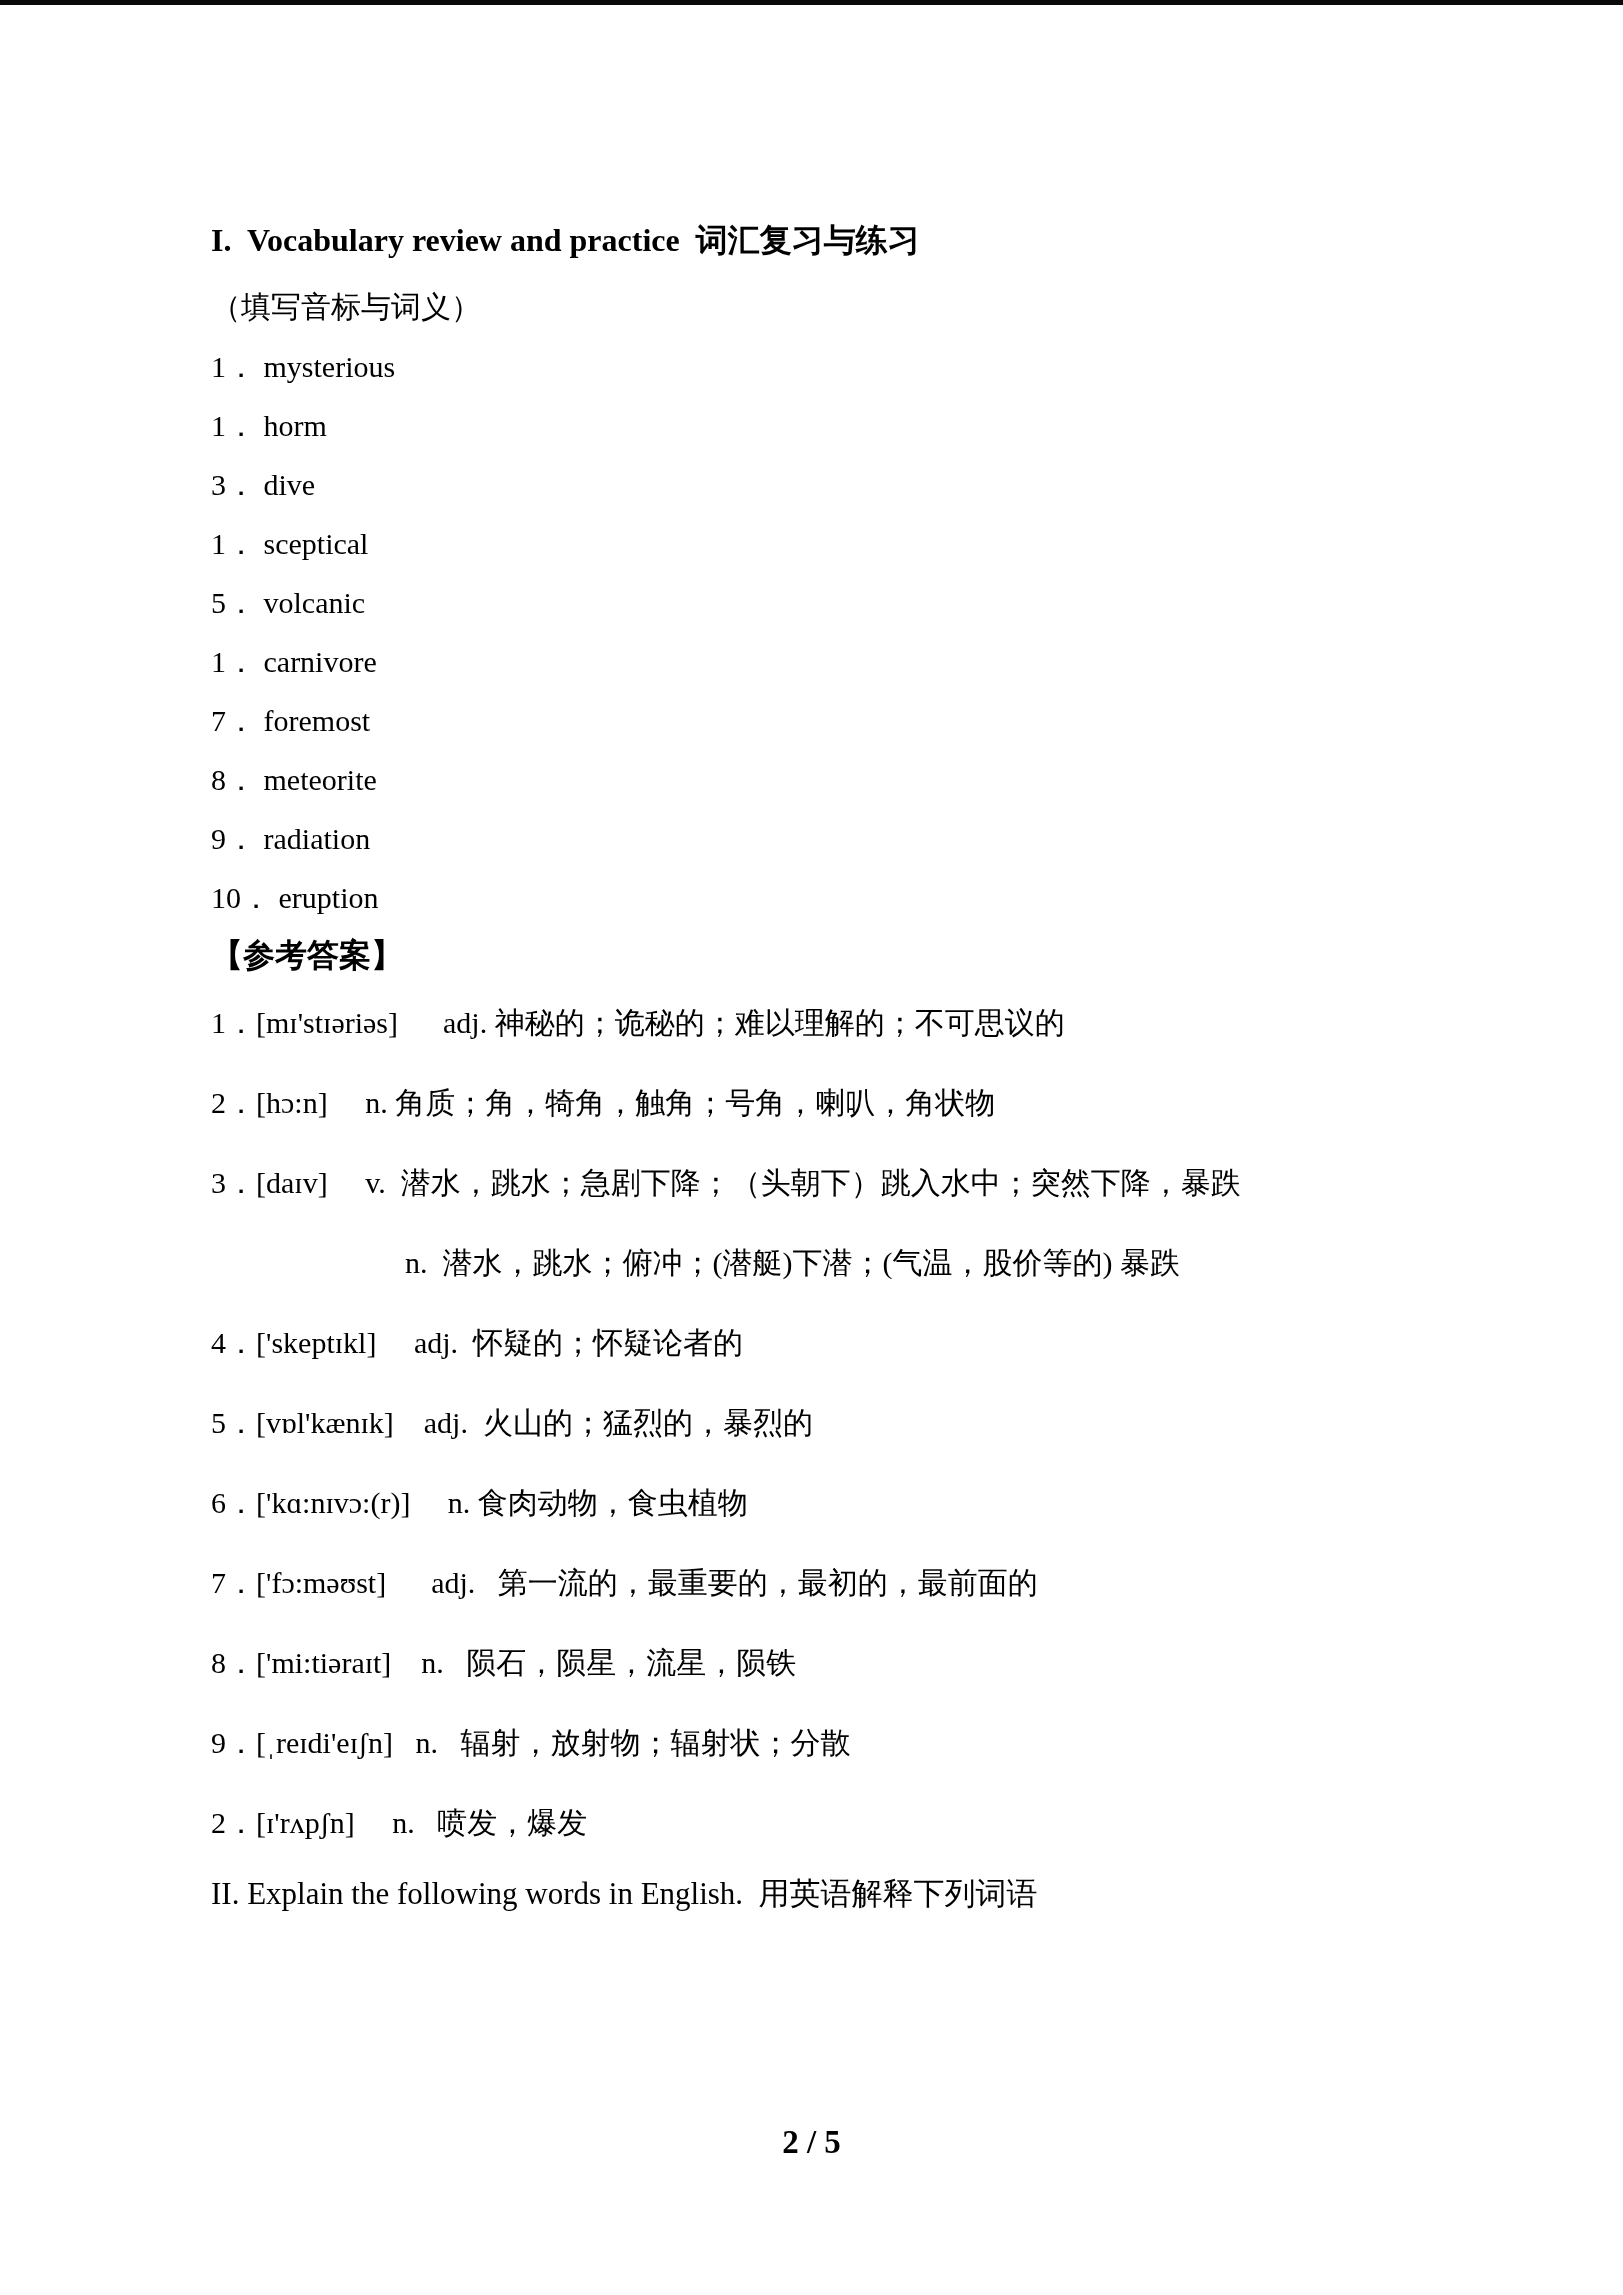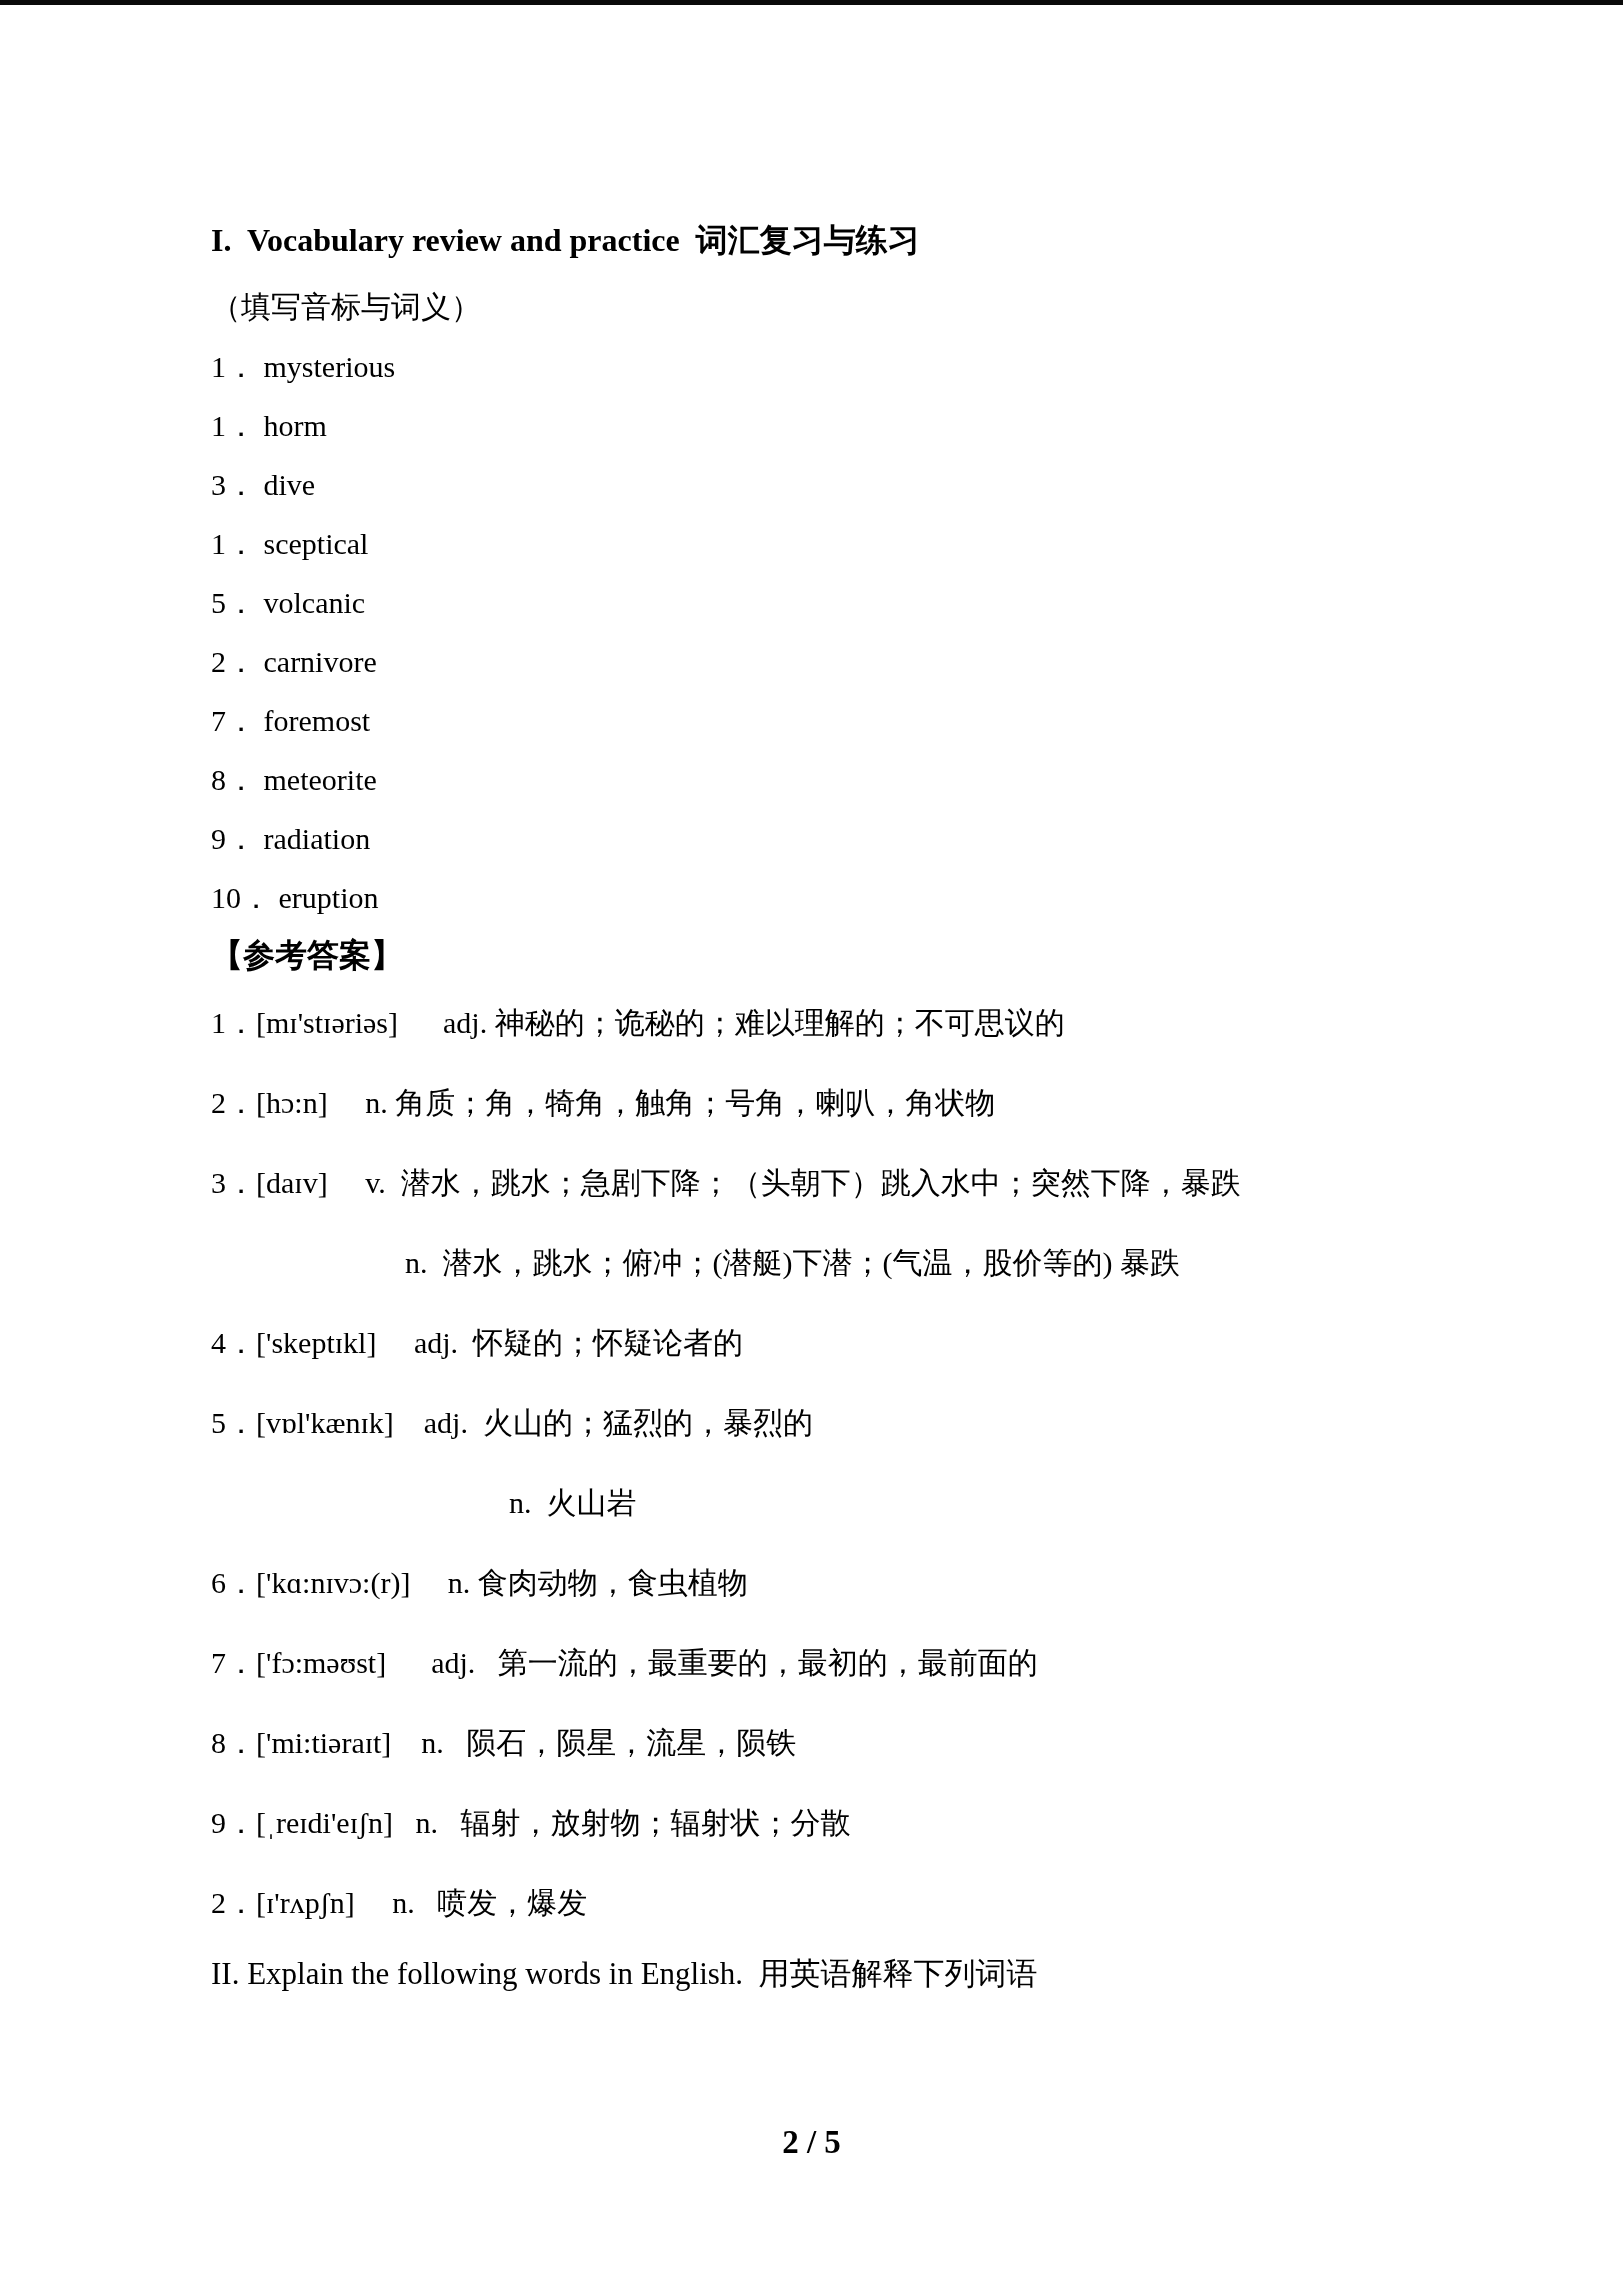--- a/index.html
+++ b/index.html
@@ -86,35 +86,34 @@
 
     <h2 class="title">I.  Vocabulary review and practice  词汇复习与练习</h2>
 
     <p class="subtitle">（填写音标与词义）</p>
 
     <p class="vitem">1． mysterious</p>
     <p class="vitem">1． horm</p>
     <p class="vitem">3． dive</p>
     <p class="vitem">1． sceptical</p>
     <p class="vitem">5． volcanic</p>
-    <p class="vitem">2． carnivore</p>
+    <p class="vitem">1． carnivore</p>
     <p class="vitem">7． foremost</p>
     <p class="vitem">8． meteorite</p>
     <p class="vitem">9． radiation</p>
     <p class="vitem">10． eruption</p>
 
     <h3 class="ans-head">【参考答案】</h3>
 
     <p class="aline">1．[mɪ'stɪəriəs]      adj. 神秘的；诡秘的；难以理解的；不可思议的</p>
     <p class="aline">2．[hɔ:n]     n. 角质；角，犄角，触角；号角，喇叭，角状物</p>
     <p class="aline">3．[daɪv]     v.  潜水，跳水；急剧下降；（头朝下）跳入水中；突然下降，暴跌</p>
     <p class="aline indent-1">n.  潜水，跳水；俯冲；(潜艇)下潜；(气温，股价等的) 暴跌</p>
     <p class="aline">4．['skeptɪkl]     adj.  怀疑的；怀疑论者的</p>
     <p class="aline">5．[vɒl'kænɪk]    adj.  火山的；猛烈的，暴烈的</p>
-    <p class="aline indent-2">n.  火山岩</p>
     <p class="aline">6．['kɑ:nɪvɔ:(r)]     n. 食肉动物，食虫植物</p>
     <p class="aline">7．['fɔ:məʊst]      adj.   第一流的，最重要的，最初的，最前面的</p>
     <p class="aline">8．['mi:tiəraɪt]    n.   陨石，陨星，流星，陨铁</p>
     <p class="aline">9．[ˌreɪdi'eɪʃn]   n.   辐射，放射物；辐射状；分散</p>
     <p class="aline">2．[ɪ'rʌpʃn]     n.   喷发，爆发</p>
 
     <p class="sec2-title">II. Explain the following words in English.  用英语解释下列词语</p>
 
   </div>
 

